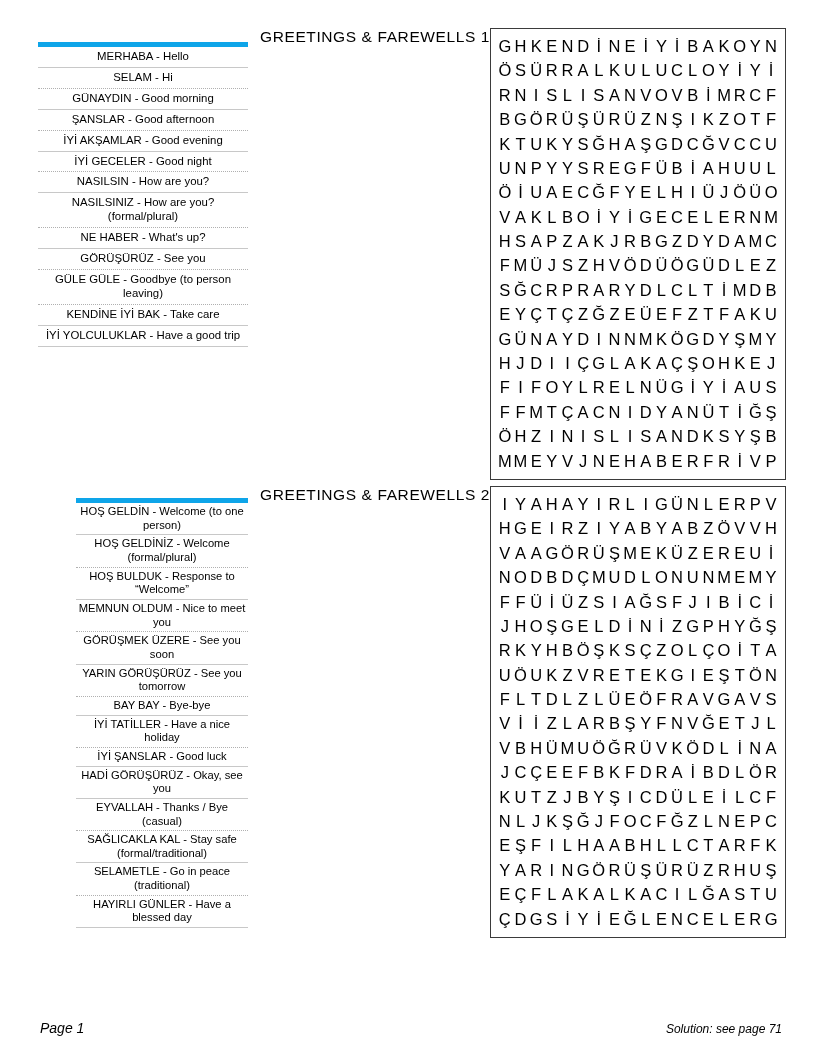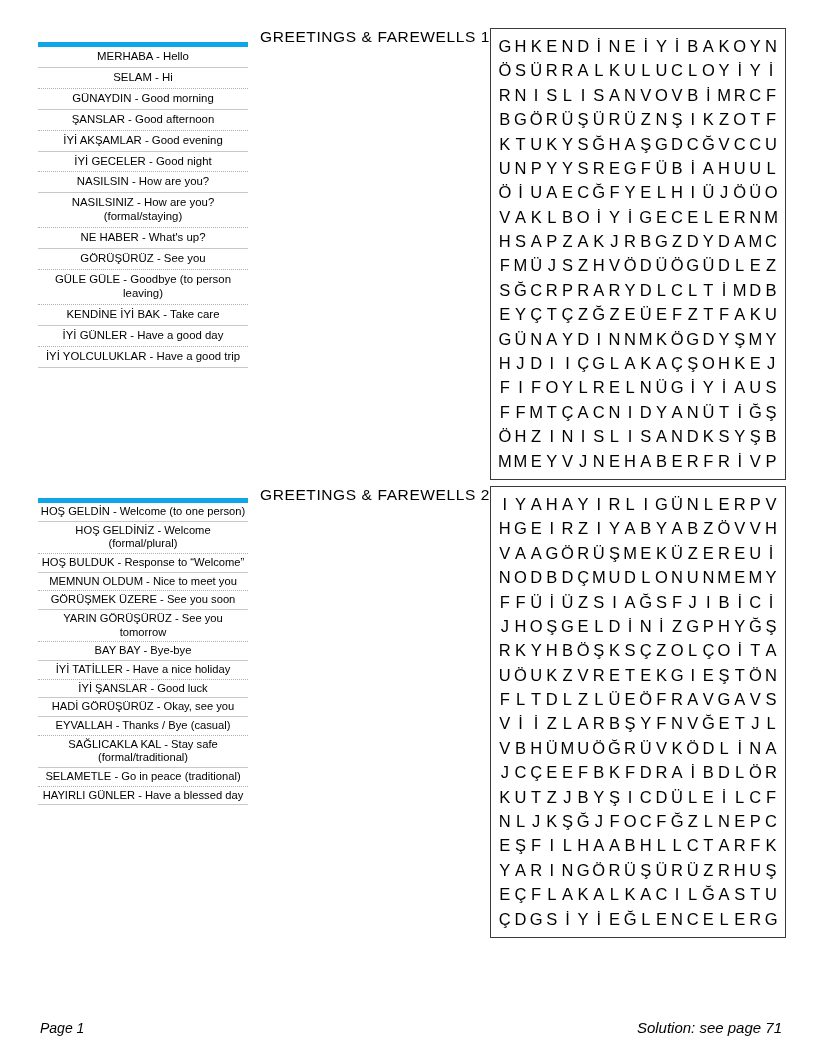--- a/index.html
+++ b/index.html
@@ -87,56 +87,55 @@
     text-align: center;
     font-size: 11.4px;
     line-height: 1.22;
     padding: 3px 2px 3px 2px;
     box-sizing: border-box;
   }
   .word-row.sep-solid { border-bottom: 1px solid #c8c8c8; }
   .word-row.sep-dotted { border-bottom: 1px dotted #b0b0b0; }
   .word-row.first { border-top: 5px solid #0ea5e9; }
 
-  .list-2 .word-row { font-size: 11.2px; padding: 2px 2px; }
+  .list-2 .word-row { font-size: 11.2px; padding: 2px 2px; margin-left: 38px; }
 
   
   .footer {
     margin-top: auto;
     display: flex;
     justify-content: space-between;
     align-items: flex-end;
     font-style: italic;
     font-size: 13.5px;
     padding: 0 4px 0 2px;
     gap: 36px;
   }
   .footer .page-num { font-size: 14px; }
-  .footer .solution { font-size: 15px; }
+  .footer .solution { font-size: 12px; }
 </style>
 </head>
 <body>
 
 <div class="page">
 
   <div class="puzzle puzzle-1">
     <div class="wordlist-col list-1">
         <div class="word-row sep-solid first">MERHABA - Hello</div>
         <div class="word-row sep-dotted">SELAM - Hi</div>
         <div class="word-row sep-solid">GÜNAYDIN - Good morning</div>
         <div class="word-row sep-dotted">ŞANSLAR - Good afternoon</div>
         <div class="word-row sep-solid">İYİ AKŞAMLAR - Good evening</div>
         <div class="word-row sep-dotted">İYİ GECELER - Good night</div>
         <div class="word-row sep-solid">NASILSIN - How are you?</div>
-        <div class="word-row sep-dotted">NASILSINIZ - How are you? (formal/staying)</div>
+        <div class="word-row sep-dotted">NASILSINIZ - How are you? (formal/plural)</div>
         <div class="word-row sep-solid">NE HABER - What's up?</div>
         <div class="word-row sep-dotted">GÖRÜŞÜRÜZ - See you</div>
         <div class="word-row sep-dotted">GÜLE GÜLE - Goodbye (to person leaving)</div>
         <div class="word-row sep-solid">KENDİNE İYİ BAK - Take care</div>
-        <div class="word-row sep-dotted">İYİ GÜNLER - Have a good day</div>
         <div class="word-row sep-solid">İYİ YOLCULUKLAR - Have a good trip</div>
       </div>
     <div class="grid-col">
       <div class="grid-title">GREETINGS &amp; FAREWELLS 1</div>
       <div class="grid-box">
         <table class="grid">
           <tbody>
               <tr>
                 <td>G</td>
                 <td>H</td>

